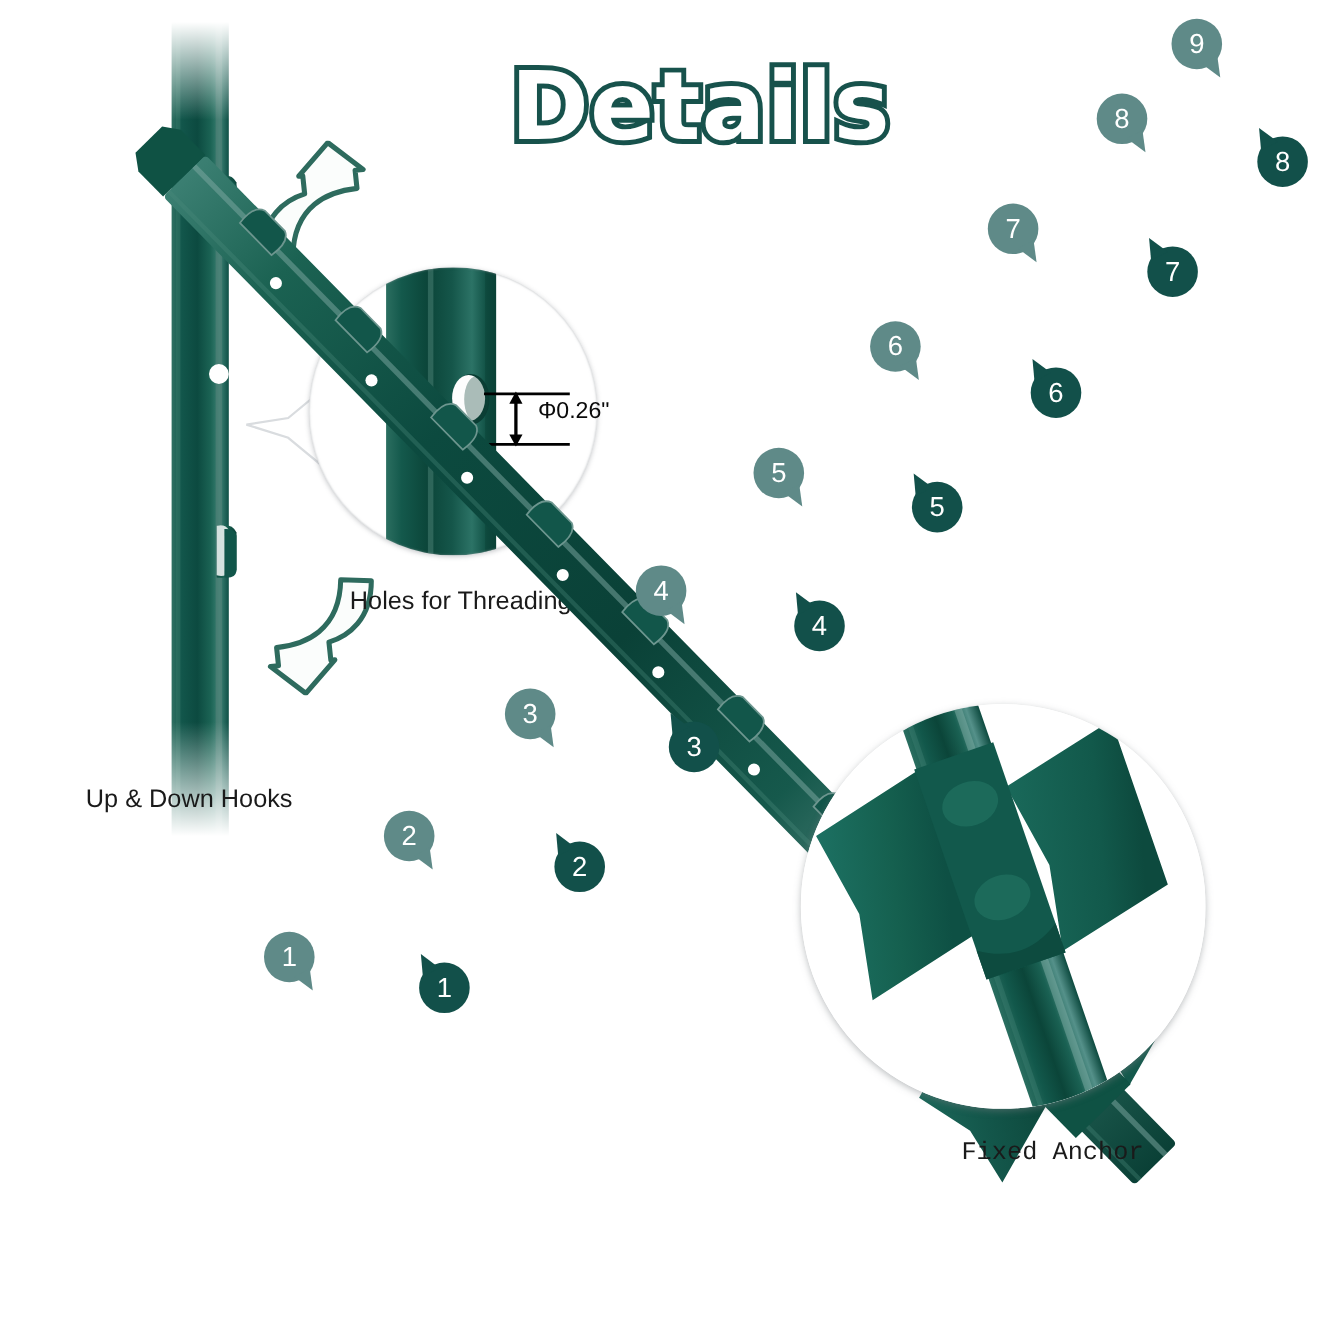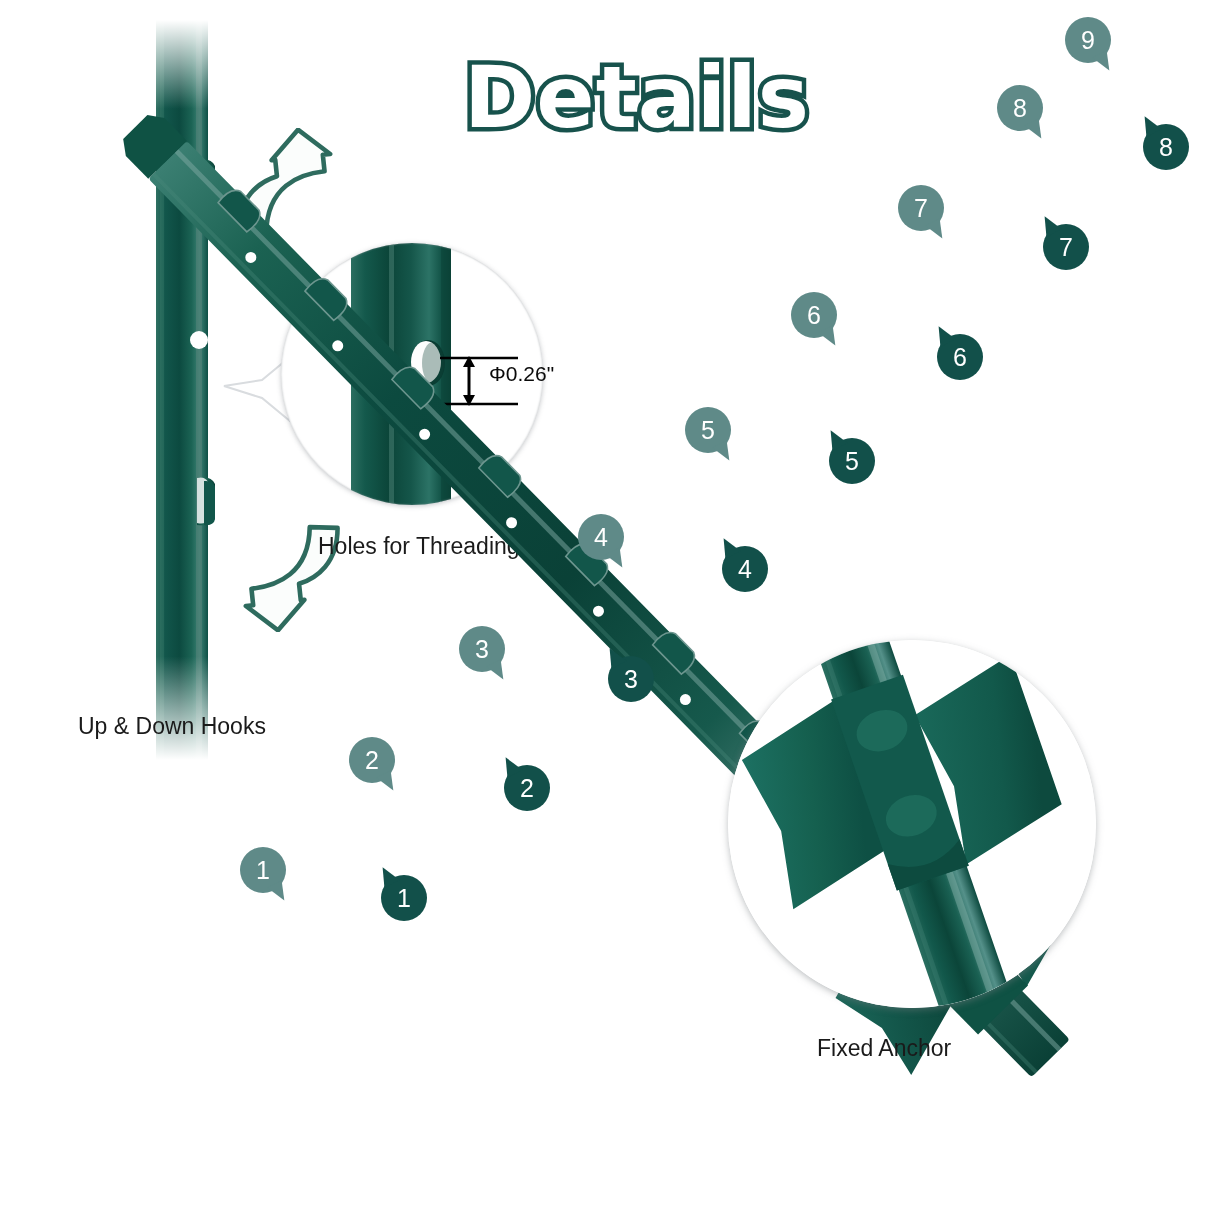--- a/index.html
+++ b/index.html
@@ -425,15 +425,15 @@
         <path d="M44,68 L150,42 L150,200 L44,226 L58,148 Z" fill="url(#plateL)"></path>
         <path d="M222,82 L332,56 L332,214 L222,240 L236,162 Z" fill="url(#plateR)"></path>
         <rect x="148" y="40" width="76" height="202" fill="#12594c"></rect>
         <path d="M148,214 q38,26 76,0 l0,28 l-76,0 z" fill="#0d4b3f"></path>
         <ellipse cx="186" cy="86" rx="26" ry="20" fill="#1c6a5a"></ellipse>
         <ellipse cx="186" cy="176" rx="26" ry="20" fill="#1c6a5a"></ellipse>
       </g>
     </svg>
   </div>
 
-  <div class="caption" style="left:817px; top:1035px;">Fixed Anchor</div>
+  <div class="caption" style="left:874px; top:1035px;font-family:Liberation Mono, monospace;">Fixed Anchor</div>
 
 </div>
 
 </body></html>

